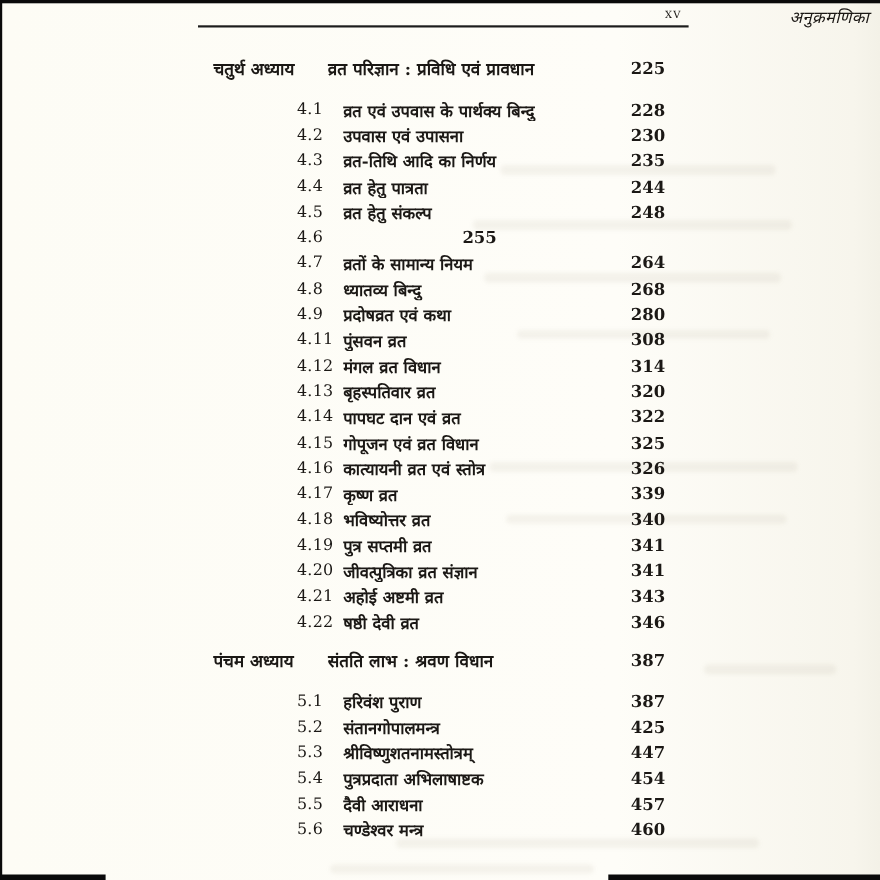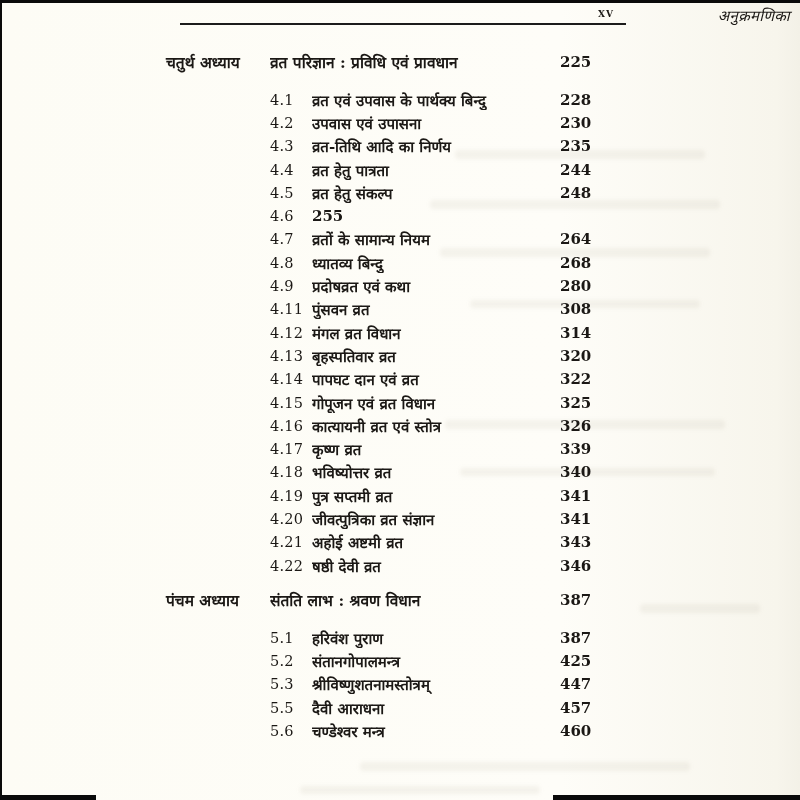--- a/index.html
+++ b/index.html
@@ -21,41 +21,41 @@
 
   
   .head-title {
     position: absolute; top: 5px; left: 0; width: 790px;
     text-align: right; font-style: italic; font-size: 15px;
     letter-spacing: 0.3px;
   }
   .folio {
     position: absolute; top: 4px; left: 598px; width: 28px;
     font-size: 13.5px; font-variant: small-caps; letter-spacing: 1px;
-    font-weight: 700; text-align: left;
+    font-weight: 400; text-align: center;
   }
   .head-rule {
     position: absolute; top: 23px; left: 180px; width: 446px; height: 2px;
     background: #1c1c1c;
   }
 
   
   .toc { position: absolute; top: 47px; left: 166px; width: 452px; }
   .row {
     display: grid;
     grid-template-columns: 104px 42px 1fr 58px;
     align-items: center;
   }
-  .row.heading { height: 29px; font-weight: 700; font-size: 15.5px; }
+  .row.heading { height: 29px; font-weight: 700; font-size: 15.5px; margin-left: 28px; }
   .row.heading .col-title { grid-column: 2 / 4; }
   .row.entry { height: 23.3px; font-size: 15px; }
   .col-num { font-size: 14.5px; letter-spacing: 0.2px; }
   .col-title { font-weight: 600; white-space: nowrap; overflow: hidden; }
   .row.heading .col-title, .row.heading .col-label { font-weight: 700; }
-  .col-page { text-align: left; font-weight: 700; font-size: 15px; }
+  .col-page { text-align: center; font-weight: 700; font-size: 15px; }
   .chapter { margin: 0; }
   .chapter + .chapter { margin-top: 8px; }
   .entries { margin-top: 12px; }
 
   
   .ghost {
     position: absolute; background: rgba(122, 113, 92, 0.08);
     filter: blur(2px); border-radius: 4px; pointer-events: none;
   }
   .g1 { left: 455px; top: 150px; width: 250px; height: 9px; }
@@ -270,20 +270,26 @@
     <span class="col-page">425</span>
   </div>
 
   <div class="row entry">
     <span class="col-label"></span>
     <span class="col-num">5.3</span>
     <span class="col-title">श्रीविष्णुशतनामस्तोत्रम्</span>
     <span class="col-page">447</span>
   </div>
 
+  <div class="row entry">
+    <span class="col-label"></span>
+    <span class="col-num">5.4</span>
+    <span class="col-title">पुत्रप्रदाता अभिलाषाष्टक</span>
+    <span class="col-page">454</span>
+  </div>
 
   <div class="row entry">
     <span class="col-label"></span>
     <span class="col-num">5.5</span>
     <span class="col-title">दैवी आराधना</span>
     <span class="col-page">457</span>
   </div>
 
   <div class="row entry">
     <span class="col-label"></span>

